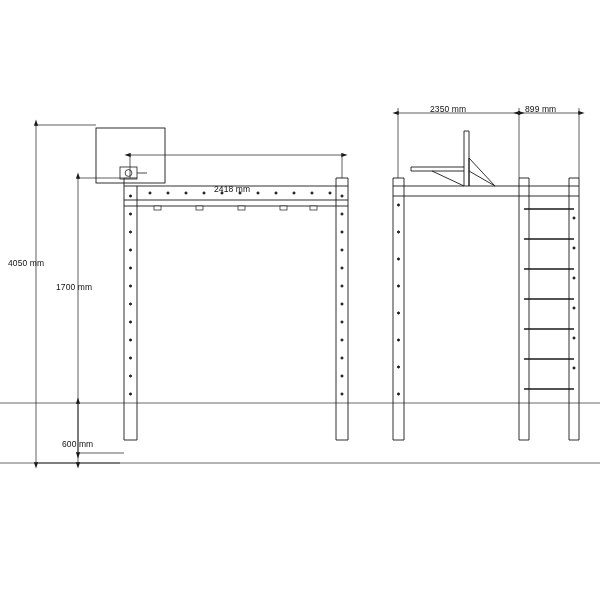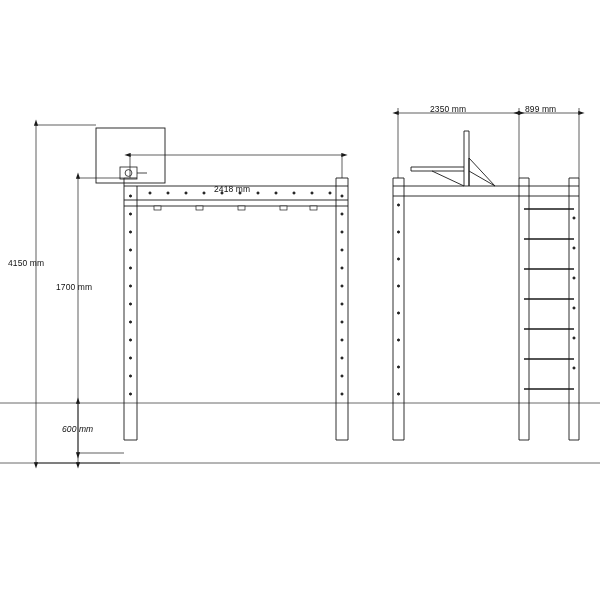--- a/index.html
+++ b/index.html
@@ -226,25 +226,25 @@
 
       <line x1="398" y1="113" x2="519" y2="113" marker-start="url(#arrowStart)" marker-end="url(#arrowEnd)"></line>
       <line x1="398" y1="108" x2="398" y2="178"></line>
       <line x1="519" y1="108" x2="519" y2="178"></line>
 
       <line x1="519" y1="113" x2="579" y2="113" marker-start="url(#arrowStart)" marker-end="url(#arrowEnd)"></line>
       <line x1="579" y1="108" x2="579" y2="178"></line>
     </g>
   </svg>
 
-  <div class="dim-label" style="left:8px; top:258px;">4150 mm</div>
+  <div class="dim-label" style="left:8px; top:258px;">4050 mm</div>
 
   <div class="dim-label" style="left:56px; top:282px;">1700 mm</div>
 
-  <div class="dim-label" style="left:62px; top:424px;font-style:italic;">600 mm</div>
+  <div class="dim-label" style="left:62px; top:439px;">600 mm</div>
 
   <div class="dim-label" style="left:214px; top:140px;margin-top:44px;">2418 mm</div>
 
   <div class="dim-label" style="left:430px; top:104px;">2350 mm</div>
 
   <div class="dim-label" style="left:525px; top:104px;">899 mm</div>
 
 </div>
 
 </body></html>

